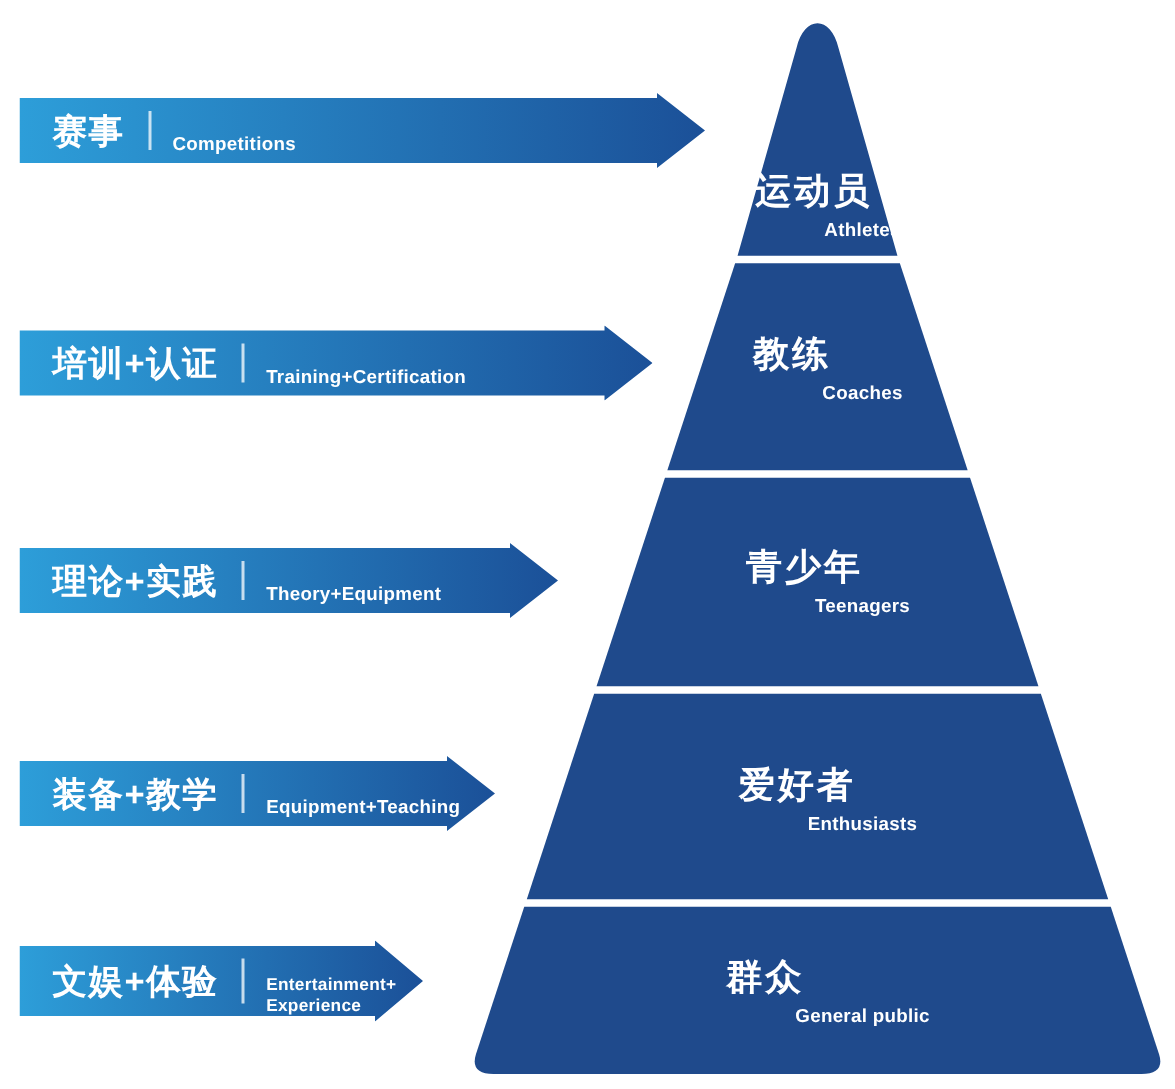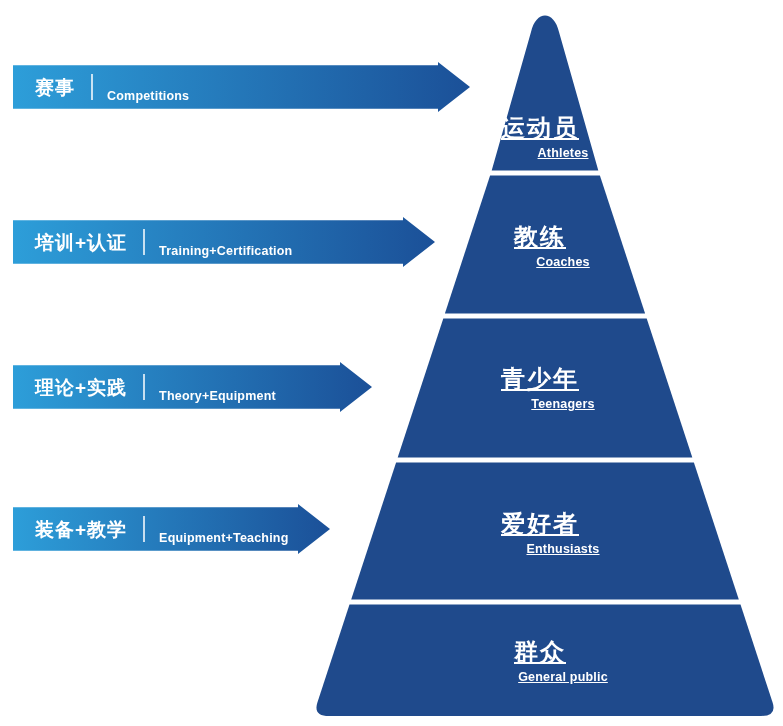--- a/index.html
+++ b/index.html
@@ -27,21 +27,21 @@
     width: 100%; height: 100%;
     display: block;
   }
   .arrow .content {
     position: absolute; inset: 0;
     display: flex; align-items: center;
     padding-left: 22px; padding-right: 44px;
     color: var(--text-on-blue);
   }
   .arrow-zh {
-    font-size: 19px; font-weight: bold;
+    font-size: 23px; font-weight: bold;
     letter-spacing: 1px; white-space: nowrap;
     line-height: 1;
   }
   .arrow-divider {
     width: 2px; height: 26px;
     background: rgba(255,255,255,0.75);
     margin: 0 14px 0 16px;
     flex: 0 0 auto;
   }
   .arrow-en {
@@ -56,25 +56,24 @@
   #arrow-4 { top: 504px; width: 317px; height: 50px; }
   #arrow-5 { top: 627px; width: 269px; height: 54px; }
   #arrow-5 .arrow-en { font-size: 11.5px; }
   #arrow-5 .arrow-divider { height: 30px; }
 
   
   #pyramid-svg { position: absolute; inset: 0; }
   #pyramid-svg path { fill: var(--pyramid); }
 
   .tier-label {
-    position: absolute; left: 540px;
+    position: absolute; left: 552px;
     transform: translateX(-50%);
-    text-align: center; color: var(--text-on-blue);
+    text-align: left; color: var(--text-on-blue);
     white-space: nowrap;
-    text-decoration: underline;
   }
   .tier-zh {
     font-size: 24px; font-weight: bold;
     letter-spacing: 2px; line-height: 1.2;
   }
   .tier-en {
     font-size: 12.5px; font-weight: bold;
     margin-top: 3px; letter-spacing: 0.2px; margin-left: 46px;
   }
   #tier-label-1 { top: 114px; }
@@ -134,20 +133,31 @@
     <svg class="shape" viewBox="0 0 317 52" preserveAspectRatio="none">
       <polygon points="0,3.5 285,3.5 285,0 317,26 285,52 285,48.5 0,48.5" fill="url(#arrowGrad)"></polygon>
     </svg>
     <div class="content">
       <span class="arrow-zh">装备+教学</span>
       <span class="arrow-divider"></span>
       <span class="arrow-en">Equipment+Teaching</span>
     </div>
   </div>
 
+  <div class="arrow" id="arrow-5">
+    <svg class="shape" viewBox="0 0 269 52" preserveAspectRatio="none">
+      <polygon points="0,3.5 237,3.5 237,0 269,26 237,52 237,48.5 0,48.5" fill="url(#arrowGrad)"></polygon>
+    </svg>
+    <div class="content">
+      <span class="arrow-zh">文娱+体验</span>
+      <span class="arrow-divider"></span>
+      <span class="arrow-en">Entertainment+
+Experience</span>
+    </div>
+  </div>
 
   <svg id="pyramid-svg" width="783" height="726" viewBox="0 0 783 726">
     <path d="M 491.7 170.5 L 531 32 C 536 10 554 10 559 32 L 598.3 170.5 Z"></path>
     <path d="M 490.1 175.5 L 599.9 175.5 L 645.1 313.5 L 444.9 313.5 Z"></path>
     <path d="M 443.3 318.5 L 646.7 318.5 L 692.3 457.5 L 397.7 457.5 Z"></path>
     <path d="M 396.1 462.5 L 693.9 462.5 L 738.8 599.5 L 351.2 599.5 Z"></path>
     <path d="M 349.5 604.5 L 740.5 604.5 L 772.6 702.5 Q 777 716 761 716 L 329 716 Q 313 716 317.4 702.5 Z"></path>
   </svg>
 
   <div class="tier-label" id="tier-label-1">

